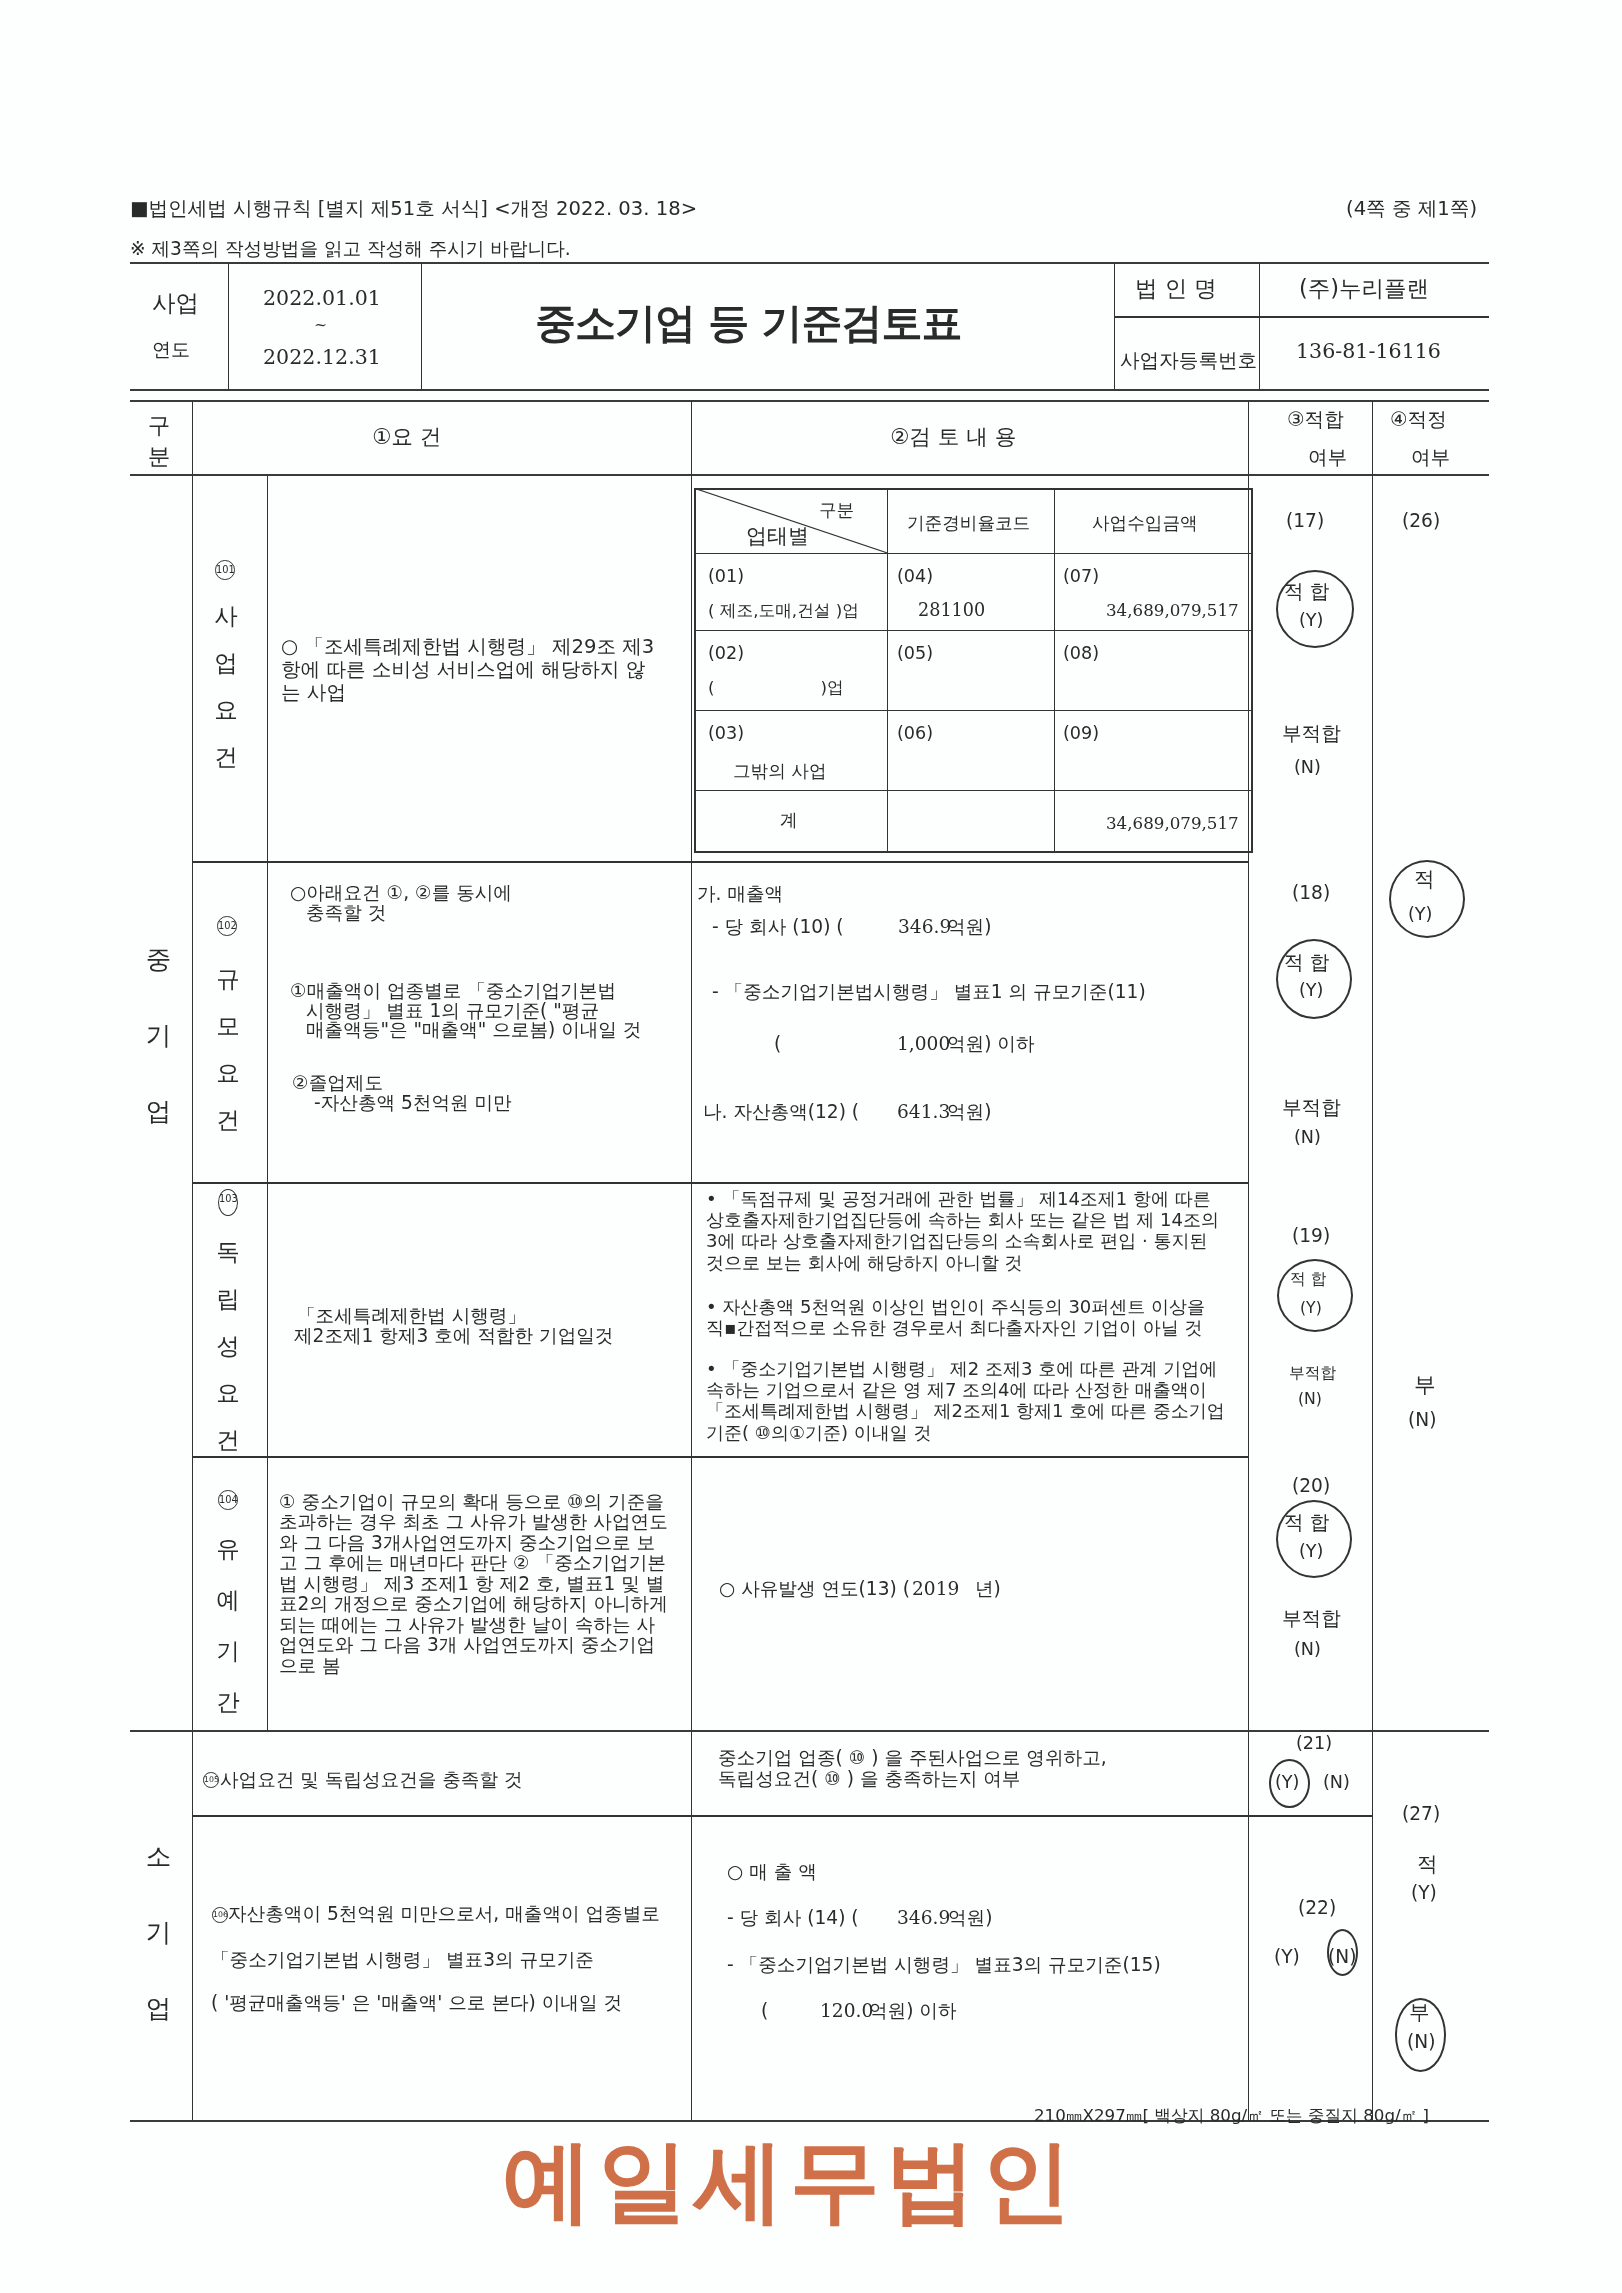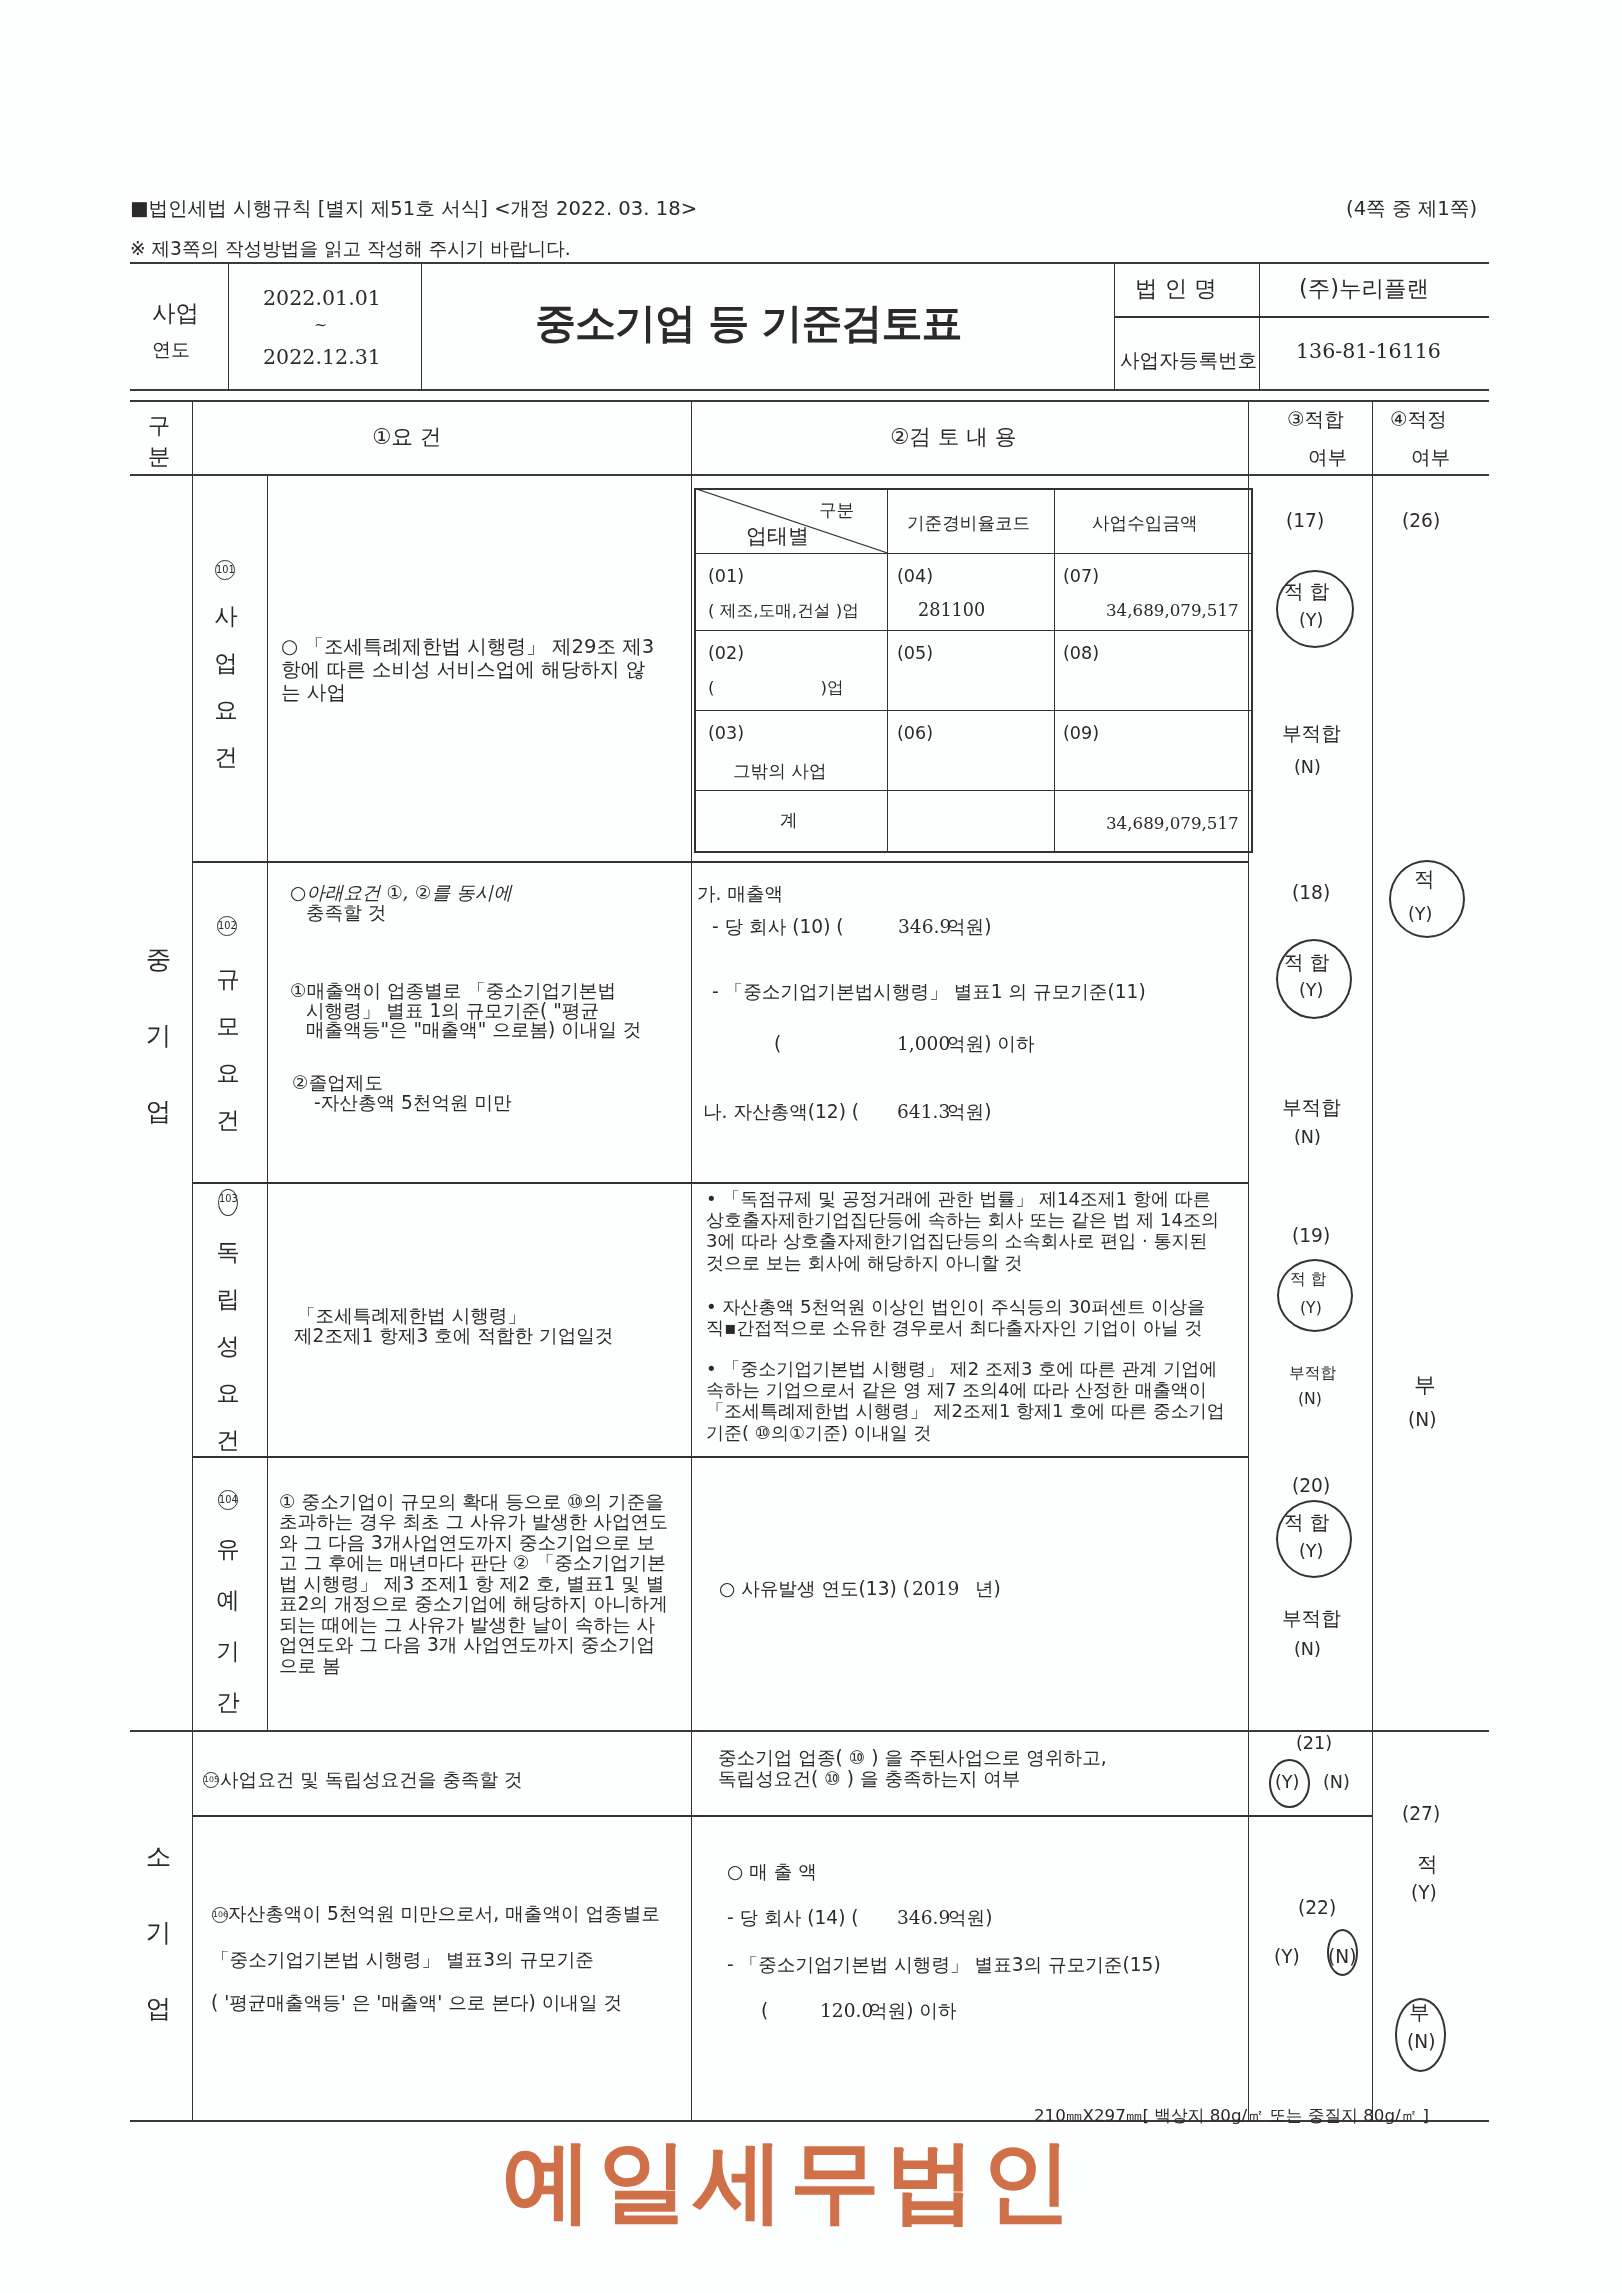--- a/index.html
+++ b/index.html
@@ -30,21 +30,21 @@
 <div class="t" style="left:130px;top:238px;font-size:18.6px;">※ 제3쪽의 작성방법을 읽고 작성해 주시기 바랍니다.</div>
 
 <div class="hl thick" style="left:130px;top:262px;width:1359px;"></div>
 <div class="hl thick" style="left:130px;top:389px;width:1359px;"></div>
 <div class="vl" style="left:228px;top:263px;height:127px;"></div>
 <div class="vl" style="left:421px;top:263px;height:127px;"></div>
 <div class="vl" style="left:1114px;top:263px;height:127px;"></div>
 <div class="vl" style="left:1259px;top:263px;height:127px;"></div>
 <div class="hl" style="left:1114px;top:316px;width:375px;"></div>
 
-<div class="t" style="left:152px;top:299px;font-size:23.5px;">사업</div>
+<div class="t" style="left:152px;top:289px;font-size:23.5px;">사업</div>
 <div class="t" style="left:152px;top:338px;font-size:19px;">연도</div>
 <div class="t serif" style="left:263px;top:286px;font-size:20.6px;">2022.01.01</div>
 <div class="t serif" style="left:314px;top:316px;font-size:15.7px;">~</div>
 <div class="t serif" style="left:263px;top:345px;font-size:20.6px;">2022.12.31</div>
 <div class="t" style="left:535px;top:299px;font-size:41px;font-weight:bold;letter-spacing:-1px;">중소기업 등 기준검토표</div>
 <div class="t" style="left:1135px;top:275px;font-size:22.5px;">법 인 명</div>
 <div class="t" style="left:1299px;top:275px;font-size:22.5px;">(주)누리플랜</div>
 <div class="t" style="left:1120px;top:349px;font-size:19.6px;">사업자등록번호</div>
 <div class="t serif" style="left:1296px;top:339px;font-size:20.6px;">136-81-16116</div>
 
@@ -143,21 +143,21 @@
 <div class="t" style="left:1414px;top:1372px;font-size:21.6px;">부</div>
 <div class="t" style="left:1408px;top:1409px;font-size:18.6px;">(N)</div>
 
 <div class="circle" style="left:217px;top:916px;width:19.6px;height:19.6px;border-width:1px;font-size:9.8px;text-align:center;line-height:17.6px;">102</div>
 <div class="vert" style="left:211px;top:956px;width:34px;font-size:23.5px;line-height:47px;">
   <span>규</span>
     <span>모</span>
     <span>요</span>
     <span>건</span>
 </div>
-<div class="t" style="left:290px;top:882px;font-size:18.6px;font-style:italic;">○아래요건 ①, ②를 동시에</div>
+<div class="t" style="left:290px;top:882px;font-size:18.6px;">○아래요건 ①, ②를 동시에</div>
 <div class="t" style="left:306px;top:902px;font-size:18.6px;">충족할 것</div>
 <div class="t" style="left:290px;top:980px;font-size:18.6px;">①매출액이 업종별로 「중소기업기본법</div>
 <div class="t" style="left:306px;top:1000px;font-size:18.6px;">시행령」 별표 1의 규모기준( "평균</div>
 <div class="t" style="left:306px;top:1019px;font-size:18.6px;">매출액등"은 "매출액" 으로봄) 이내일 것</div>
 <div class="t" style="left:292px;top:1072px;font-size:18.6px;">②졸업제도</div>
 <div class="t" style="left:314px;top:1092px;font-size:18.6px;">-자산총액 5천억원 미만</div>
 
 <div class="t" style="left:697px;top:883px;font-size:18.6px;">가. 매출액</div>
 <div class="t" style="left:712px;top:916px;font-size:18.6px;">- 당 회사 (10)  (</div>
 <div class="t serif" style="left:898px;top:916px;font-size:18.6px;">346.9</div>

